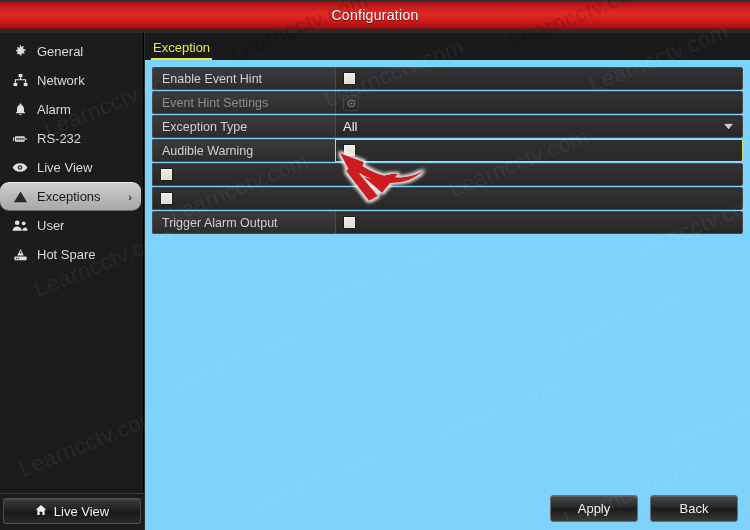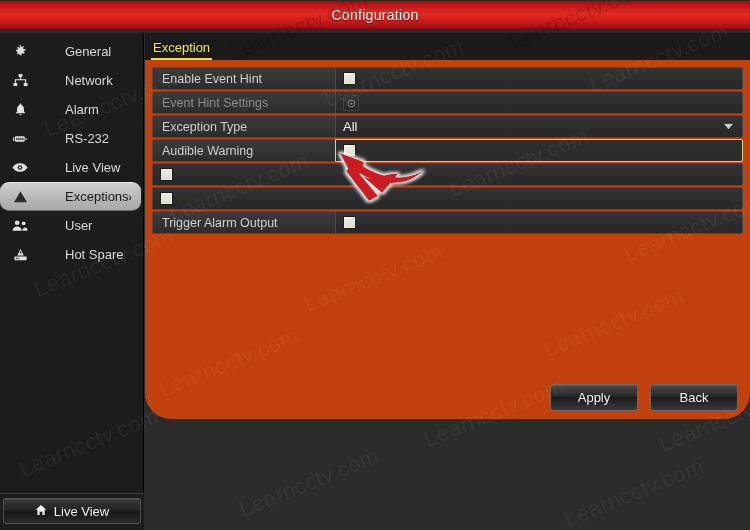--- a/index.html
+++ b/index.html
@@ -28,21 +28,20 @@
   .sidebar {
     position:absolute; left:0; top:33px; width:144px; height:497px;
     background:#1c1c1c;
     border-right:1px solid #000;
   }
   .nav { padding-top:4px; }
   .nav-item {
     position:relative; height:29px; display:flex; align-items:center;
     padding-left:11px; color:#d9d9d9; font-size:13px;
     background:transparent;
-    gap:28px;
   }
   .nav-item .ico {
     width:18px; height:16px; margin-right:8px;
     display:inline-flex; align-items:center; justify-content:center;
     flex:0 0 18px;
   }
   .nav-item .ico svg { display:block; }
   .nav-item .lbl { white-space:nowrap; }
   .nav-item.selected {
     background:linear-gradient(to bottom,#cfcfcf 0%, #b9b9b9 50%, #a9a9a9 100%);
@@ -68,23 +67,22 @@
     width:138px; height:26px; margin-top:-2px;
     background:linear-gradient(to bottom,#3a3a3a 0%, #222 45%, #171717 55%, #2b2b2b 100%);
     border:1px solid #4d4d4d; border-radius:2px;
     display:flex; align-items:center; justify-content:center; gap:7px;
     color:#f0f0f0; font-size:13px;
     box-shadow:inset 0 1px 0 rgba(255,255,255,.08);
   }
 
   
   .main {
-    position:absolute; left:145px; top:33px; width:605px; height:386px;
-    background:#c2410c;
-    border-radius:26px;
+    position:absolute; left:145px; top:33px; width:605px; height:497px;
+    background:#7dd3fc;
   }
   .tabbar {
     height:27px; padding-left:6px; display:flex; align-items:flex-end;
     background:#1a1a1a;
   }
   .tab {
     color:#e8e64a; font-size:13px; padding:0 2px 3px 2px;
     border-bottom:2px solid #e8e64a;
   }
 

